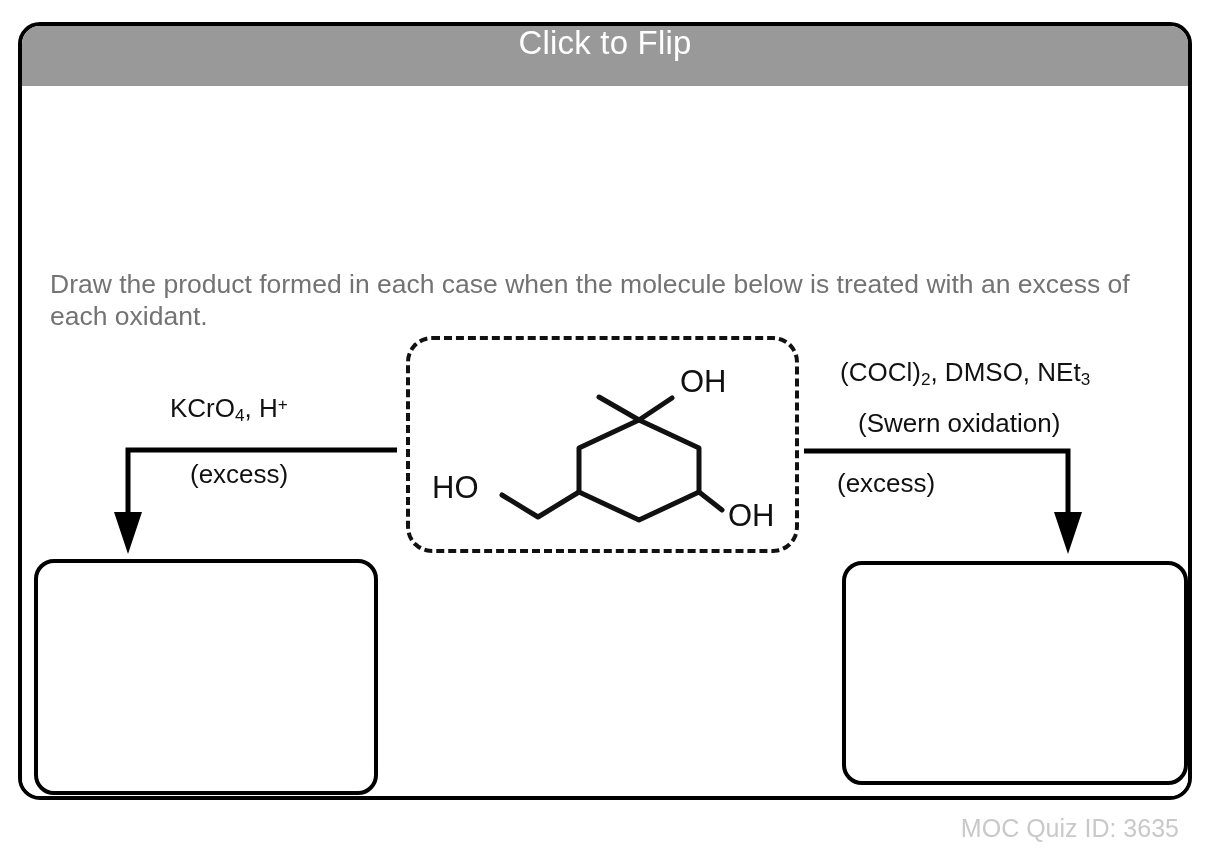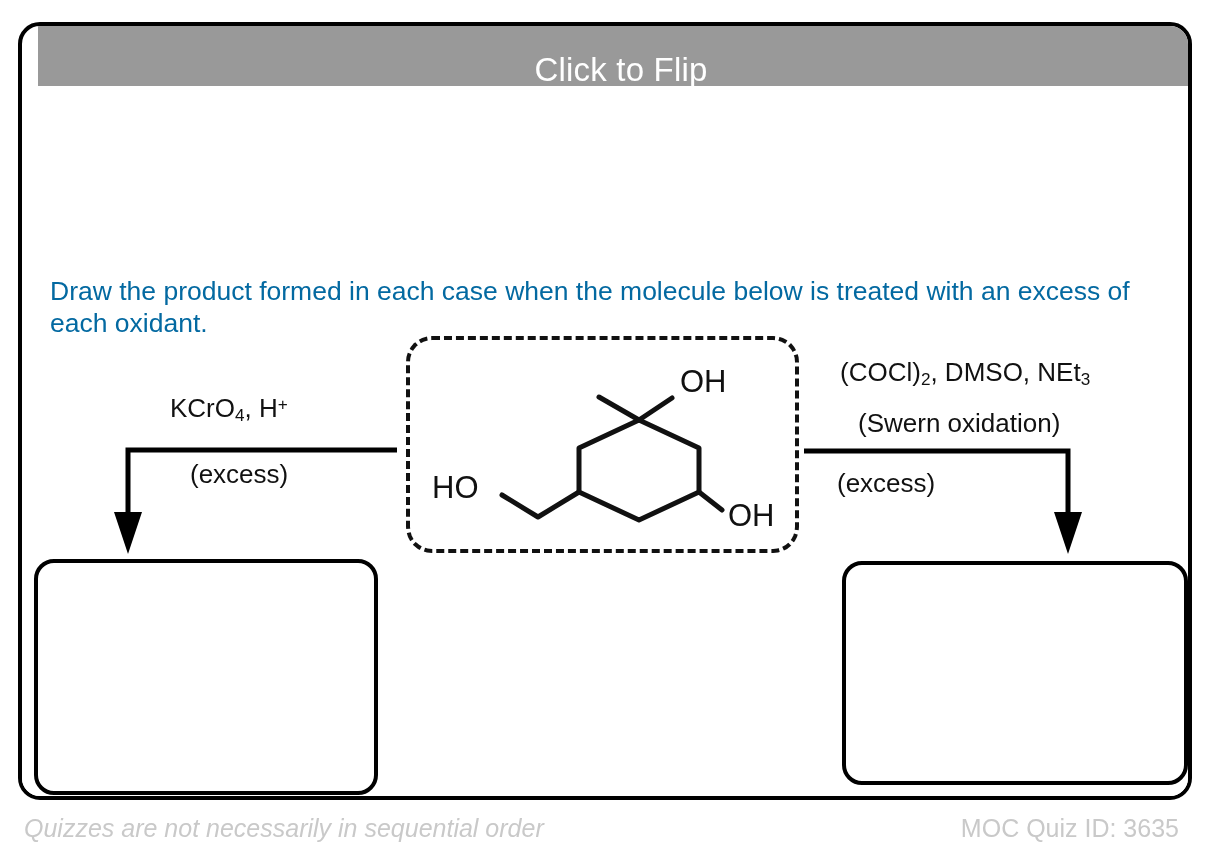--- a/index.html
+++ b/index.html
@@ -23,27 +23,27 @@
     width: 1174px;
     height: 778px;
     box-sizing: border-box;
     border: 4px solid #000000;
     border-radius: 22px;
     background: #ffffff;
     overflow: hidden;
   }
   #card-header {
     position: absolute;
-    left: 16px;
+    left: 0;
     top: 0;
     width: 100%;
     height: 60px;
     background: #999999;
     display: flex;
-    align-items: flex-end;
+    align-items: flex-start;
     justify-content: center;
   }
   #card-header .title {
     color: #ffffff;
     font-size: 33px;
     letter-spacing: 0.2px;
     line-height: 1;
   }
   #card-body {
     position: absolute;
@@ -51,25 +51,25 @@
     top: 62px;
     width: 100%;
     height: 712px;
     background: #ffffff;
   }
 
   
   #prompt {
     position: absolute;
     left: 28px;
-    top: 187px;
+    top: 180px;
     width: 1110px;
     font-size: 26.5px;
     line-height: 1.22;
-    color: #0369a1;
+    color: #737373;
   }
 
   
   .reagent {
     position: absolute;
     font-size: 26px;
     color: #111111;
     white-space: nowrap;
     line-height: 1;
   }
@@ -215,15 +215,14 @@
       <span></span>
     </div>
     <div class="answer-box" id="answer-box-right">
       <span></span>
     </div>
 
   </div>
 </div>
 
 <div id="footer">
-  <div id="footer-note">Quizzes are not necessarily in sequential order</div>
   <div id="footer-quizid">MOC Quiz ID: 3635</div>
 </div>
 
 </body></html>

